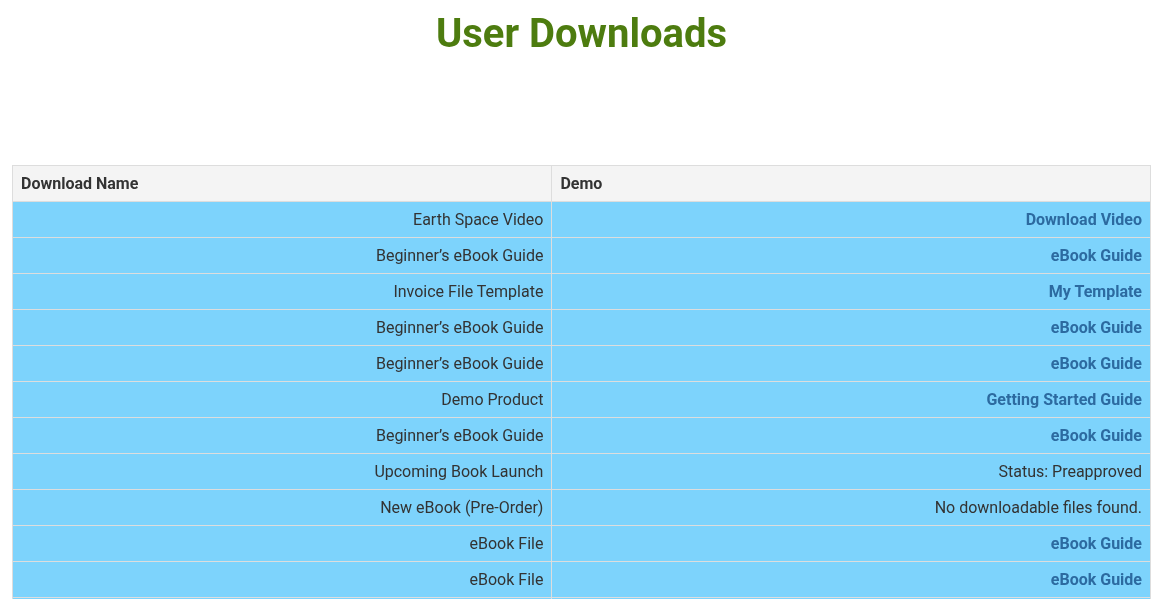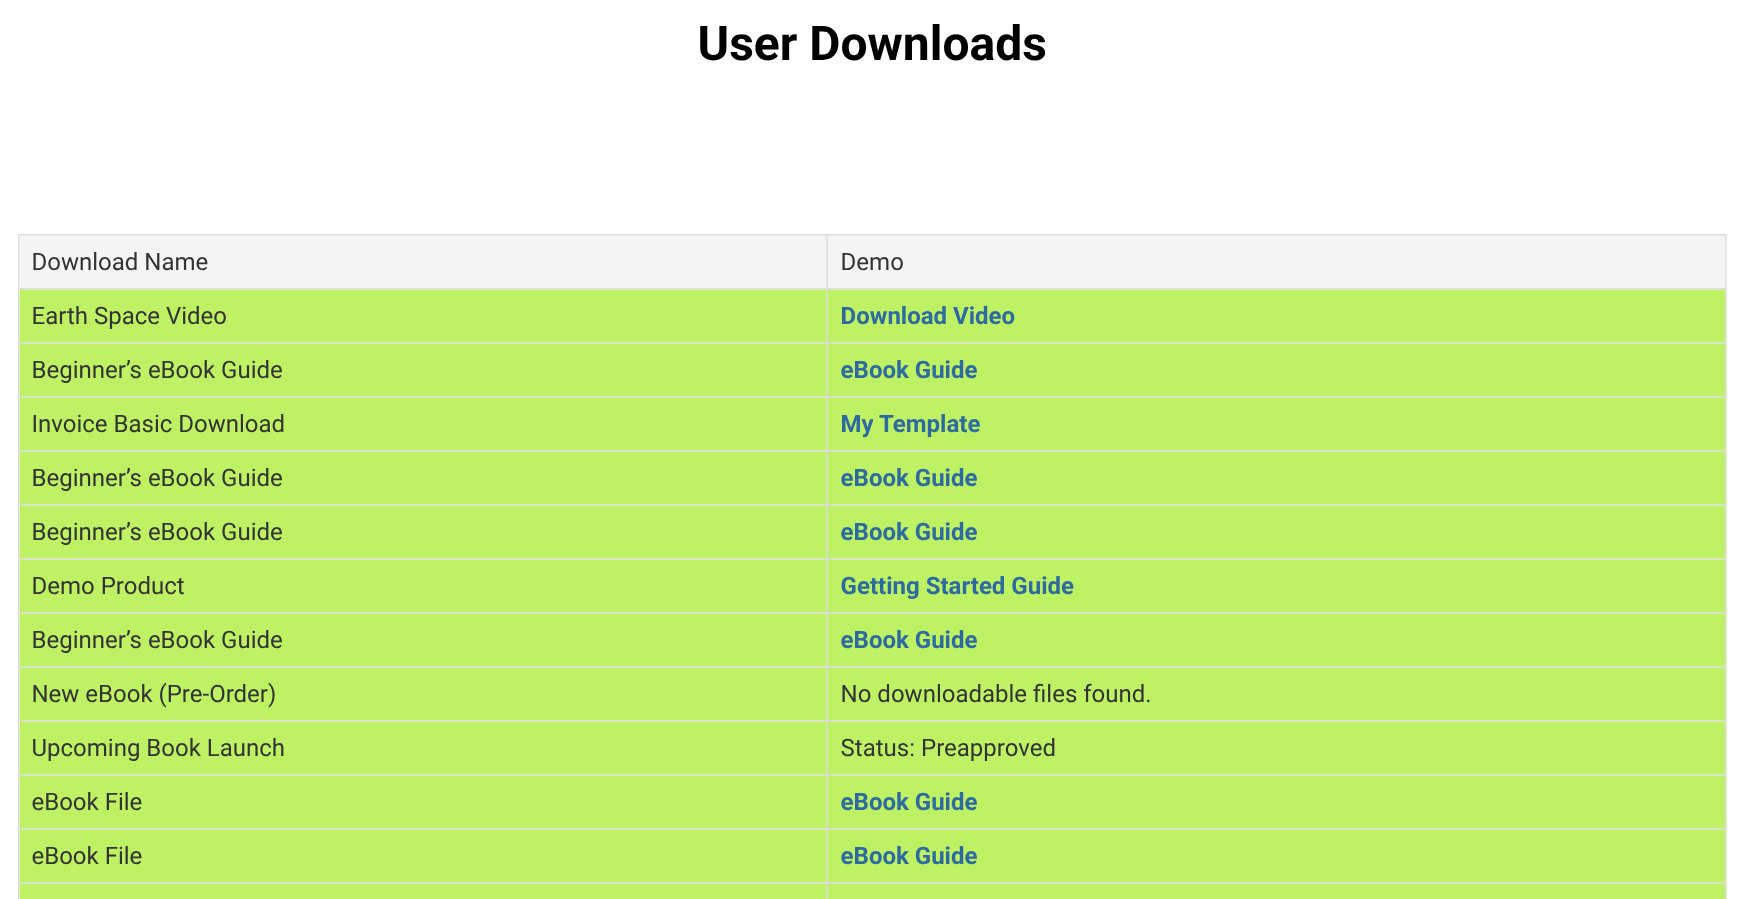--- a/index.html
+++ b/index.html
@@ -9,52 +9,53 @@
     }
     body {
       font-family: -apple-system, BlinkMacSystemFont, "Segoe UI", Roboto, "Helvetica Neue", Arial, sans-serif;
       font-size: 16px;
       color: #333;
       background: #fff;
       width: 1163px;
     }
     .page-title {
       text-align: center;
-      font-size: 32px;
+      font-size: 40px;
       font-weight: 700;
-      color: #000000;
+      color: #4d7c0f;
       padding-top: 10px;
       padding-bottom: 8px;
     }
     .table-wrap {
       padding: 100px 12px 0 12px;
     }
     table {
       width: 100%;
       border-collapse: collapse;
       table-layout: fixed;
     }
     thead th {
       text-align: left;
-      font-weight: 400;
+      font-weight: 700;
       font-size: 16px;
       color: #333;
       background: #f4f4f4;
       border: 1px solid #ddd;
       padding: 8px 8px;
     }
     tbody td {
       border: 1px solid #ddd;
       padding: 8px 8px;
       font-size: 16px;
       vertical-align: middle;
       color: #333;
     }
     tbody tr {
-      background: #bef264;
+      background: #7dd3fc;
+      text-align: right;
     }
     a.file-link {
       color: #2c6aa0;
       text-decoration: none;
       font-weight: bold;
     }
     th.col-name, td.col-name {
       width: 47.4%;
     }
     th.col-files, td.col-files {
@@ -77,46 +78,46 @@
     <tbody id="tbody">
     <tr>
           <td class="col-name">Earth Space Video</td>
           <td class="col-files"><a class="file-link" href="#">Download Video</a></td>
         </tr>
         <tr>
           <td class="col-name">Beginner’s eBook Guide</td>
           <td class="col-files"><a class="file-link" href="#">eBook Guide</a></td>
         </tr>
         <tr>
-          <td class="col-name">Invoice Basic Download</td>
+          <td class="col-name">Invoice File Template</td>
           <td class="col-files"><a class="file-link" href="#">My Template</a></td>
         </tr>
         <tr>
           <td class="col-name">Beginner’s eBook Guide</td>
           <td class="col-files"><a class="file-link" href="#">eBook Guide</a></td>
         </tr>
         <tr>
           <td class="col-name">Beginner’s eBook Guide</td>
           <td class="col-files"><a class="file-link" href="#">eBook Guide</a></td>
         </tr>
         <tr>
           <td class="col-name">Demo Product</td>
           <td class="col-files"><a class="file-link" href="#">Getting Started Guide</a></td>
         </tr>
         <tr>
           <td class="col-name">Beginner’s eBook Guide</td>
           <td class="col-files"><a class="file-link" href="#">eBook Guide</a></td>
         </tr>
         <tr>
+          <td class="col-name">Upcoming Book Launch</td>
+          <td class="col-files"><span>Status: Preapproved</span></td>
+        </tr>
+        <tr>
           <td class="col-name">New eBook (Pre-Order)</td>
           <td class="col-files"><span>No downloadable files found.</span></td>
-        </tr>
-        <tr>
-          <td class="col-name">Upcoming Book Launch</td>
-          <td class="col-files"><span>Status: Preapproved</span></td>
         </tr>
         <tr>
           <td class="col-name">eBook File</td>
           <td class="col-files"><a class="file-link" href="#">eBook Guide</a></td>
         </tr>
         <tr>
           <td class="col-name">eBook File</td>
           <td class="col-files"><a class="file-link" href="#">eBook Guide</a></td>
         </tr>
         <tr>

